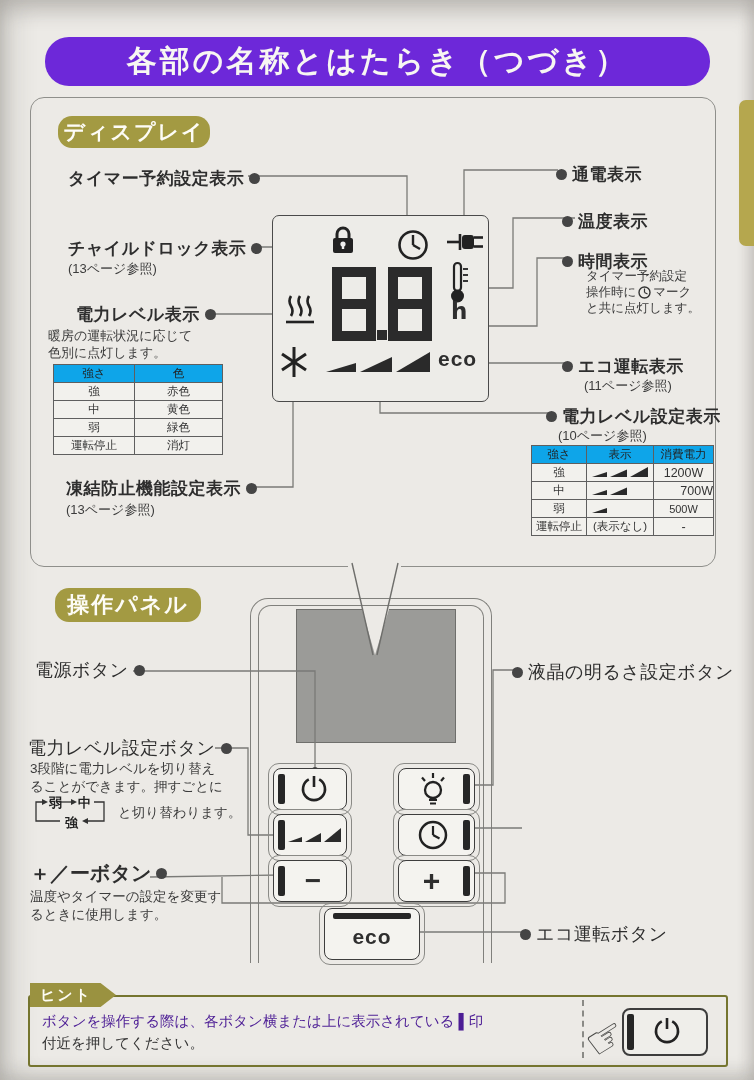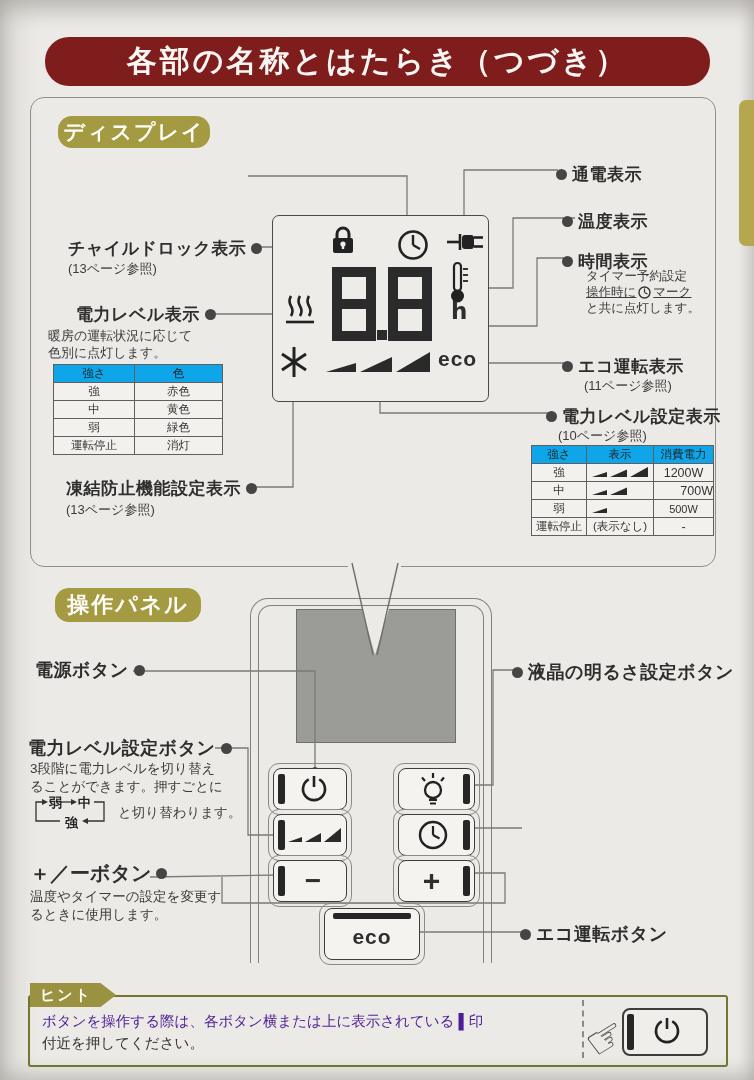--- a/index.html
+++ b/index.html
@@ -4,21 +4,21 @@
 <style>
   html,body{margin:0;padding:0;background:#c9c8c4;}
   #page{position:relative;width:754px;height:1080px;background:#eceae6;overflow:hidden;
         font-family:"Liberation Sans",sans-serif;color:#2e2e2e;}
   #page::after{content:"";position:absolute;inset:0;pointer-events:none;
         box-shadow:inset 0 14px 18px rgba(60,55,50,.18), inset 18px 0 22px rgba(60,55,50,.10),
                    inset -6px 0 14px rgba(60,55,50,.06), inset 0 -10px 16px rgba(60,55,50,.12);}
   .abs{position:absolute;}
   .lbl{position:absolute;display:flex;align-items:center;gap:5px;white-space:nowrap;z-index:4;}
   .b17{font-weight:bold;font-size:17px;letter-spacing:.5px;}
-  .b18{font-weight:bold;font-size:18px;letter-spacing:.5px;}
+  .b18{font-weight:normal;font-size:18px;letter-spacing:.5px;}
   .sm{position:absolute;font-size:13px;color:#3c3c3c;white-space:nowrap;z-index:4;}
   .dot{width:11px;height:11px;border-radius:50%;background:#454545;flex:0 0 auto;}
   .badge{position:absolute;background:#a39a42;color:#fdfcf6;font-weight:bold;
          border-radius:14px;display:flex;align-items:center;justify-content:center;z-index:4;
          letter-spacing:2px;}
   table{border-collapse:collapse;}
   .dtab{position:absolute;z-index:4;background:#f2f1ed;}
   .dtab td,.dtab th{border:1px solid #5f5f5f;font-size:11.5px;text-align:center;
          padding:0;height:17px;font-weight:normal;color:#333;}
   .dtab th{background:#0ea5e9;color:#222;}
@@ -29,21 +29,21 @@
   .pbtn::before{content:"";position:absolute;inset:-6px;border:1.2px solid #8a8a86;border-radius:11px;}
   .kbar{position:absolute;width:7px;top:5px;bottom:5px;background:#262626;border-radius:2px;}
   .sec-box{position:absolute;border:1.5px solid #8f8f8b;border-radius:14px;z-index:1;}
   svg text{font-family:"Liberation Sans",sans-serif;}
 </style>
 </head>
 <body>
 
 <div id="page">
 
-  <div class="abs" style="left:45px;top:37px;width:665px;height:49px;background:#7f1d1d;border-radius:24px;
+  <div class="abs" style="left:45px;top:37px;width:665px;height:49px;background:#6d28d9;border-radius:24px;
               display:flex;align-items:center;justify-content:center;z-index:4;">
     <span style="color:#f7f6f2;font-weight:bold;font-size:30px;letter-spacing:3px;">各部の名称とはたらき（つづき）</span>
   </div>
 
   <div class="sec-box" style="left:30px;top:97px;width:684px;height:468px;"></div>
 
   <div class="abs" style="left:739px;top:100px;width:15px;height:146px;background:#b5a74e;border-radius:7px 0 0 7px;z-index:1;"></div>
 
   <div class="abs" style="left:272px;top:215px;width:215px;height:185px;border:1.6px solid #4a4a4a;border-radius:7px;z-index:3;background:#edece8;"></div>
 
@@ -84,20 +84,24 @@
         <circle cx="466" cy="873" r="3"></circle>
       <circle cx="412" cy="932" r="3"></circle>
         <circle cx="336" cy="247" r="2.5"></circle>
     </g>
   </svg>
 
   <div class="badge" style="left:58px;top:116px;width:152px;height:32px;font-size:21px;">
     <span>ディスプレイ</span>
   </div>
 
+  <div class="lbl b17" style="left:68px;top:167px;">
+    <span>タイマー予約設定表示</span>
+      <span class="dot"></span>
+  </div>
   <div class="lbl b17" style="left:68px;top:237px;">
     <span>チャイルドロック表示</span>
       <span class="dot"></span>
   </div>
   <div class="sm" style="left:68px;top:260px;">(13ページ参照)</div>
   <div class="lbl b17" style="left:76px;top:303px;">
     <span>電力レベル表示</span>
       <span class="dot"></span>
   </div>
   <div class="sm" style="left:48px;top:327px;">暖房の運転状況に応じて</div>
@@ -200,21 +204,21 @@
   </div>
   <div class="lbl b17" style="left:562px;top:210px;">
     <span class="dot"></span>
       <span>温度表示</span>
   </div>
   <div class="lbl b17" style="left:562px;top:250px;">
     <span class="dot"></span>
       <span>時間表示</span>
   </div>
   <div class="sm" style="left:586px;top:268px;font-size:12.5px;">タイマー予約設定</div>
-  <div class="sm" style="left:586px;top:284px;font-size:12.5px;display:flex;align-items:center;gap:2px;text-decoration:underline;">
+  <div class="sm" style="left:586px;top:284px;font-size:12.5px;display:flex;align-items:center;gap:2px;">
     <span>操作時に</span>
       <svg width="13" height="13" viewBox="0 0 13 13">
         <circle cx="6.5" cy="6.5" r="5.5" stroke="#333" stroke-width="1.4" fill="none"></circle>
         <line x1="6.5" y1="6.5" x2="6.5" y2="2.5" stroke="#333" stroke-width="1.2"></line>
         <line x1="6.5" y1="6.5" x2="9.5" y2="8" stroke="#333" stroke-width="1.2"></line>
       </svg>
       <span>マーク</span>
   </div>
   <div class="sm" style="left:586px;top:300px;font-size:12.5px;">と共に点灯します。</div>
   <div class="lbl b17" style="left:562px;top:355px;">

